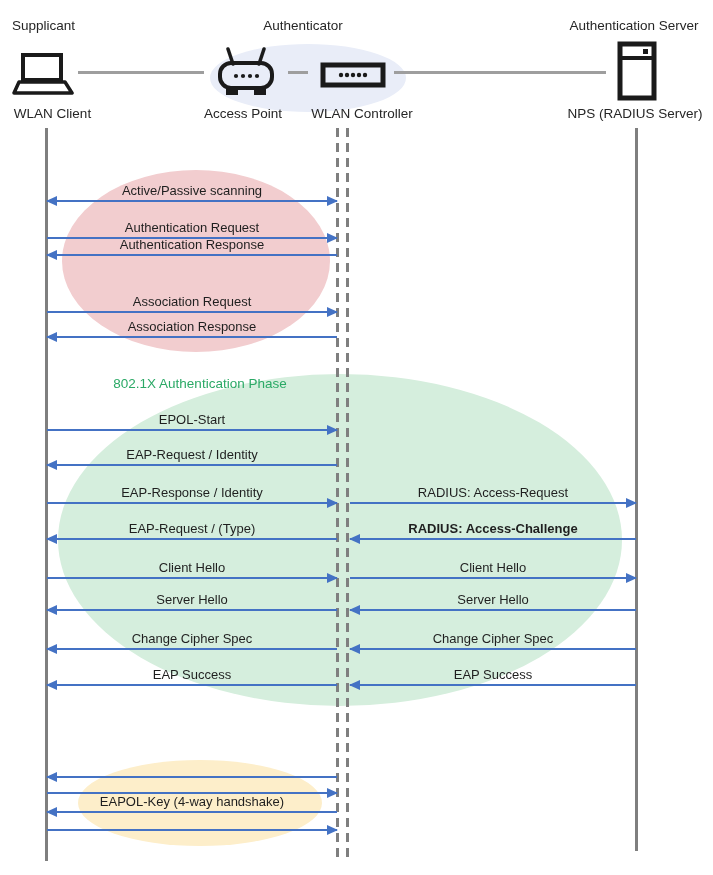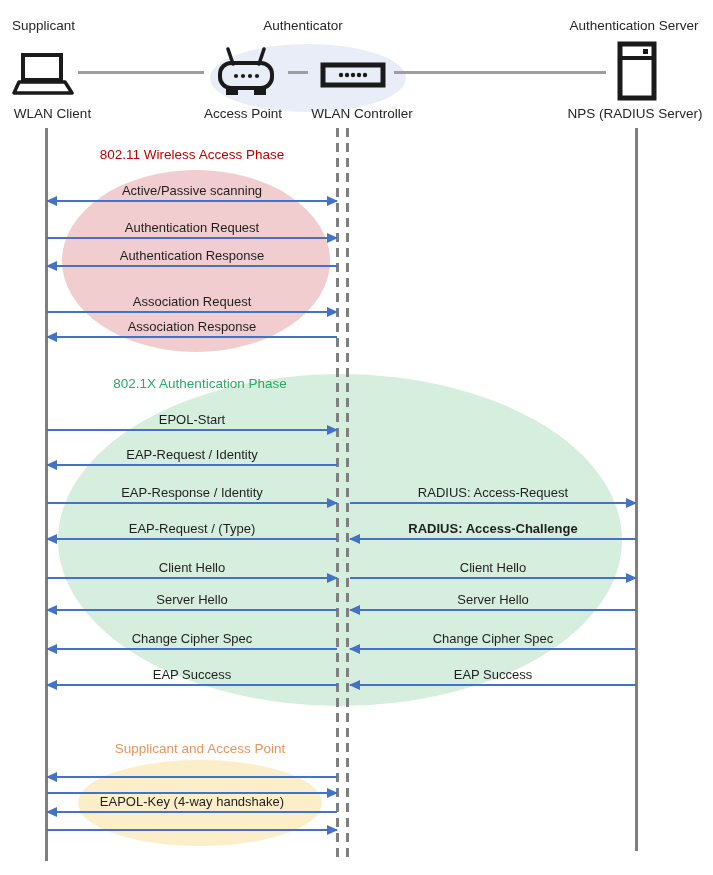--- a/index.html
+++ b/index.html
@@ -101,32 +101,30 @@
 
   <div class="ellipse" id="phase1-ellipse" style="left: 62px; top: 170px; width: 268px; height: 182px; background: rgb(242, 205, 207);"></div>
   <div class="ellipse" id="phase2-ellipse" style="left: 58px; top: 374px; width: 564px; height: 332px; background: rgb(213, 238, 221);"></div>
   <div class="ellipse" id="phase3-ellipse" style="left: 78px; top: 760px; width: 244px; height: 86px; background: rgb(253, 238, 202);"></div>
 
   <div class="lifeline" style="left:45px; top:128px; height:733px;"></div>
   <div class="lifeline-dashed" style="left:336px; top:128px; height:730px;"></div>
   <div class="lifeline-dashed" style="left:346px; top:128px; height:730px;"></div>
   <div class="lifeline" style="left:635px; top:128px; height:723px;"></div>
 
-  <div class="phase-title" id="phase1-title" style="left: 47px; top: 147px; width: 290px; color: rgb(192, 0, 0);">802.11 Wireless Access Phase</div>
   <div class="phase-title" id="phase2-title" style="left: 47px; top: 376px; width: 306px; color: rgb(43, 169, 102);">802.1X Authentication Phase</div>
-  <div class="phase-title" id="phase3-title-line2" style="left: 47px; top: 741px; width: 306px; color: rgb(232, 148, 92);">Supplicant and Access Point</div>
 
   <div id="messages-layer">
       <div class="msg dir-both" style="left: 47px; width: 290px; top: 200px;">
         <span class="msg-label">Active/Passive scanning</span>
       </div>
       <div class="msg dir-right" style="left: 47px; width: 290px; top: 237px;">
         <span class="msg-label">Authentication Request</span>
       </div>
-      <div class="msg dir-left" style="left: 47px; width: 290px; top: 265px;">
+      <div class="msg dir-left" style="left: 47px; width: 290px; top: 254px;">
         <span class="msg-label">Authentication Response</span>
       </div>
       <div class="msg dir-right" style="left: 47px; width: 290px; top: 311px;">
         <span class="msg-label">Association Request</span>
       </div>
       <div class="msg dir-left" style="left: 47px; width: 290px; top: 336px;">
         <span class="msg-label">Association Response</span>
       </div>
       <div class="msg dir-right" style="left: 47px; width: 290px; top: 429px;">
         <span class="msg-label">EPOL-Start</span>

